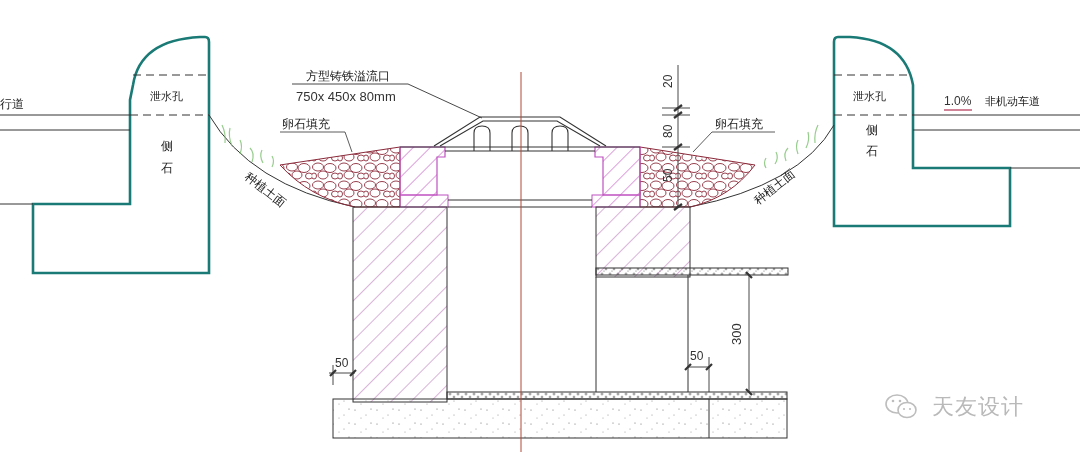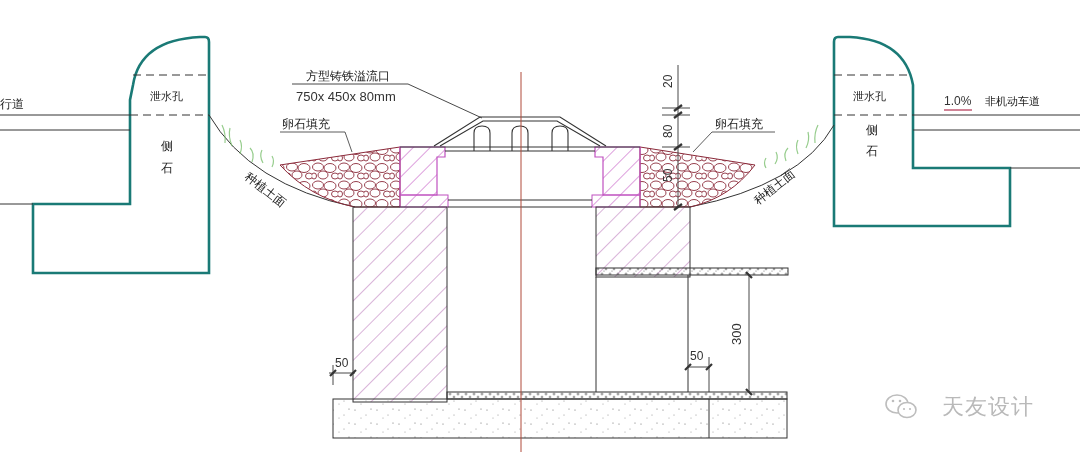--- a/index.html
+++ b/index.html
@@ -1,20 +1,20 @@
 <!DOCTYPE html>
 <html><head>
   <meta charset="utf-8">
   <style>
     html, body { margin: 0; padding: 0; background: #ffffff; }
     body { width: 1080px; height: 455px; overflow: hidden; position: relative; font-family: "DejaVu Sans", sans-serif; }
     #drawing { position: absolute; left: 0; top: 0; width: 1080px; height: 455px; }
     .lbl { font-family: "DejaVu Sans", sans-serif; fill: #222; }
     .dim { font-family: "Liberation Sans", sans-serif; fill: #333; }
-    .wm { position: absolute; left: 884px; top: 392px; display: flex; align-items: center; gap: 22px; color: #b9b9b9; font-family: "DejaVu Sans", sans-serif; font-size: 22px; letter-spacing: 1px; }
+    .wm { position: absolute; left: 884px; top: 392px; display: flex; align-items: center; gap: 12px; color: #b9b9b9; font-family: "DejaVu Sans", sans-serif; font-size: 22px; letter-spacing: 1px; }
     .wm-icon { width: 36px; height: 30px; }
   </style>
 </head>
 <body>
 
 <svg id="drawing" viewBox="0 0 1080 455" xmlns="http://www.w3.org/2000/svg">
   <defs>
     <pattern id="hatch" patternUnits="userSpaceOnUse" width="12" height="12" patternTransform="rotate(45)">
       <line x1="0" y1="0" x2="0" y2="12" stroke="#c050c0" stroke-width="1.1"></line>
     </pattern>

